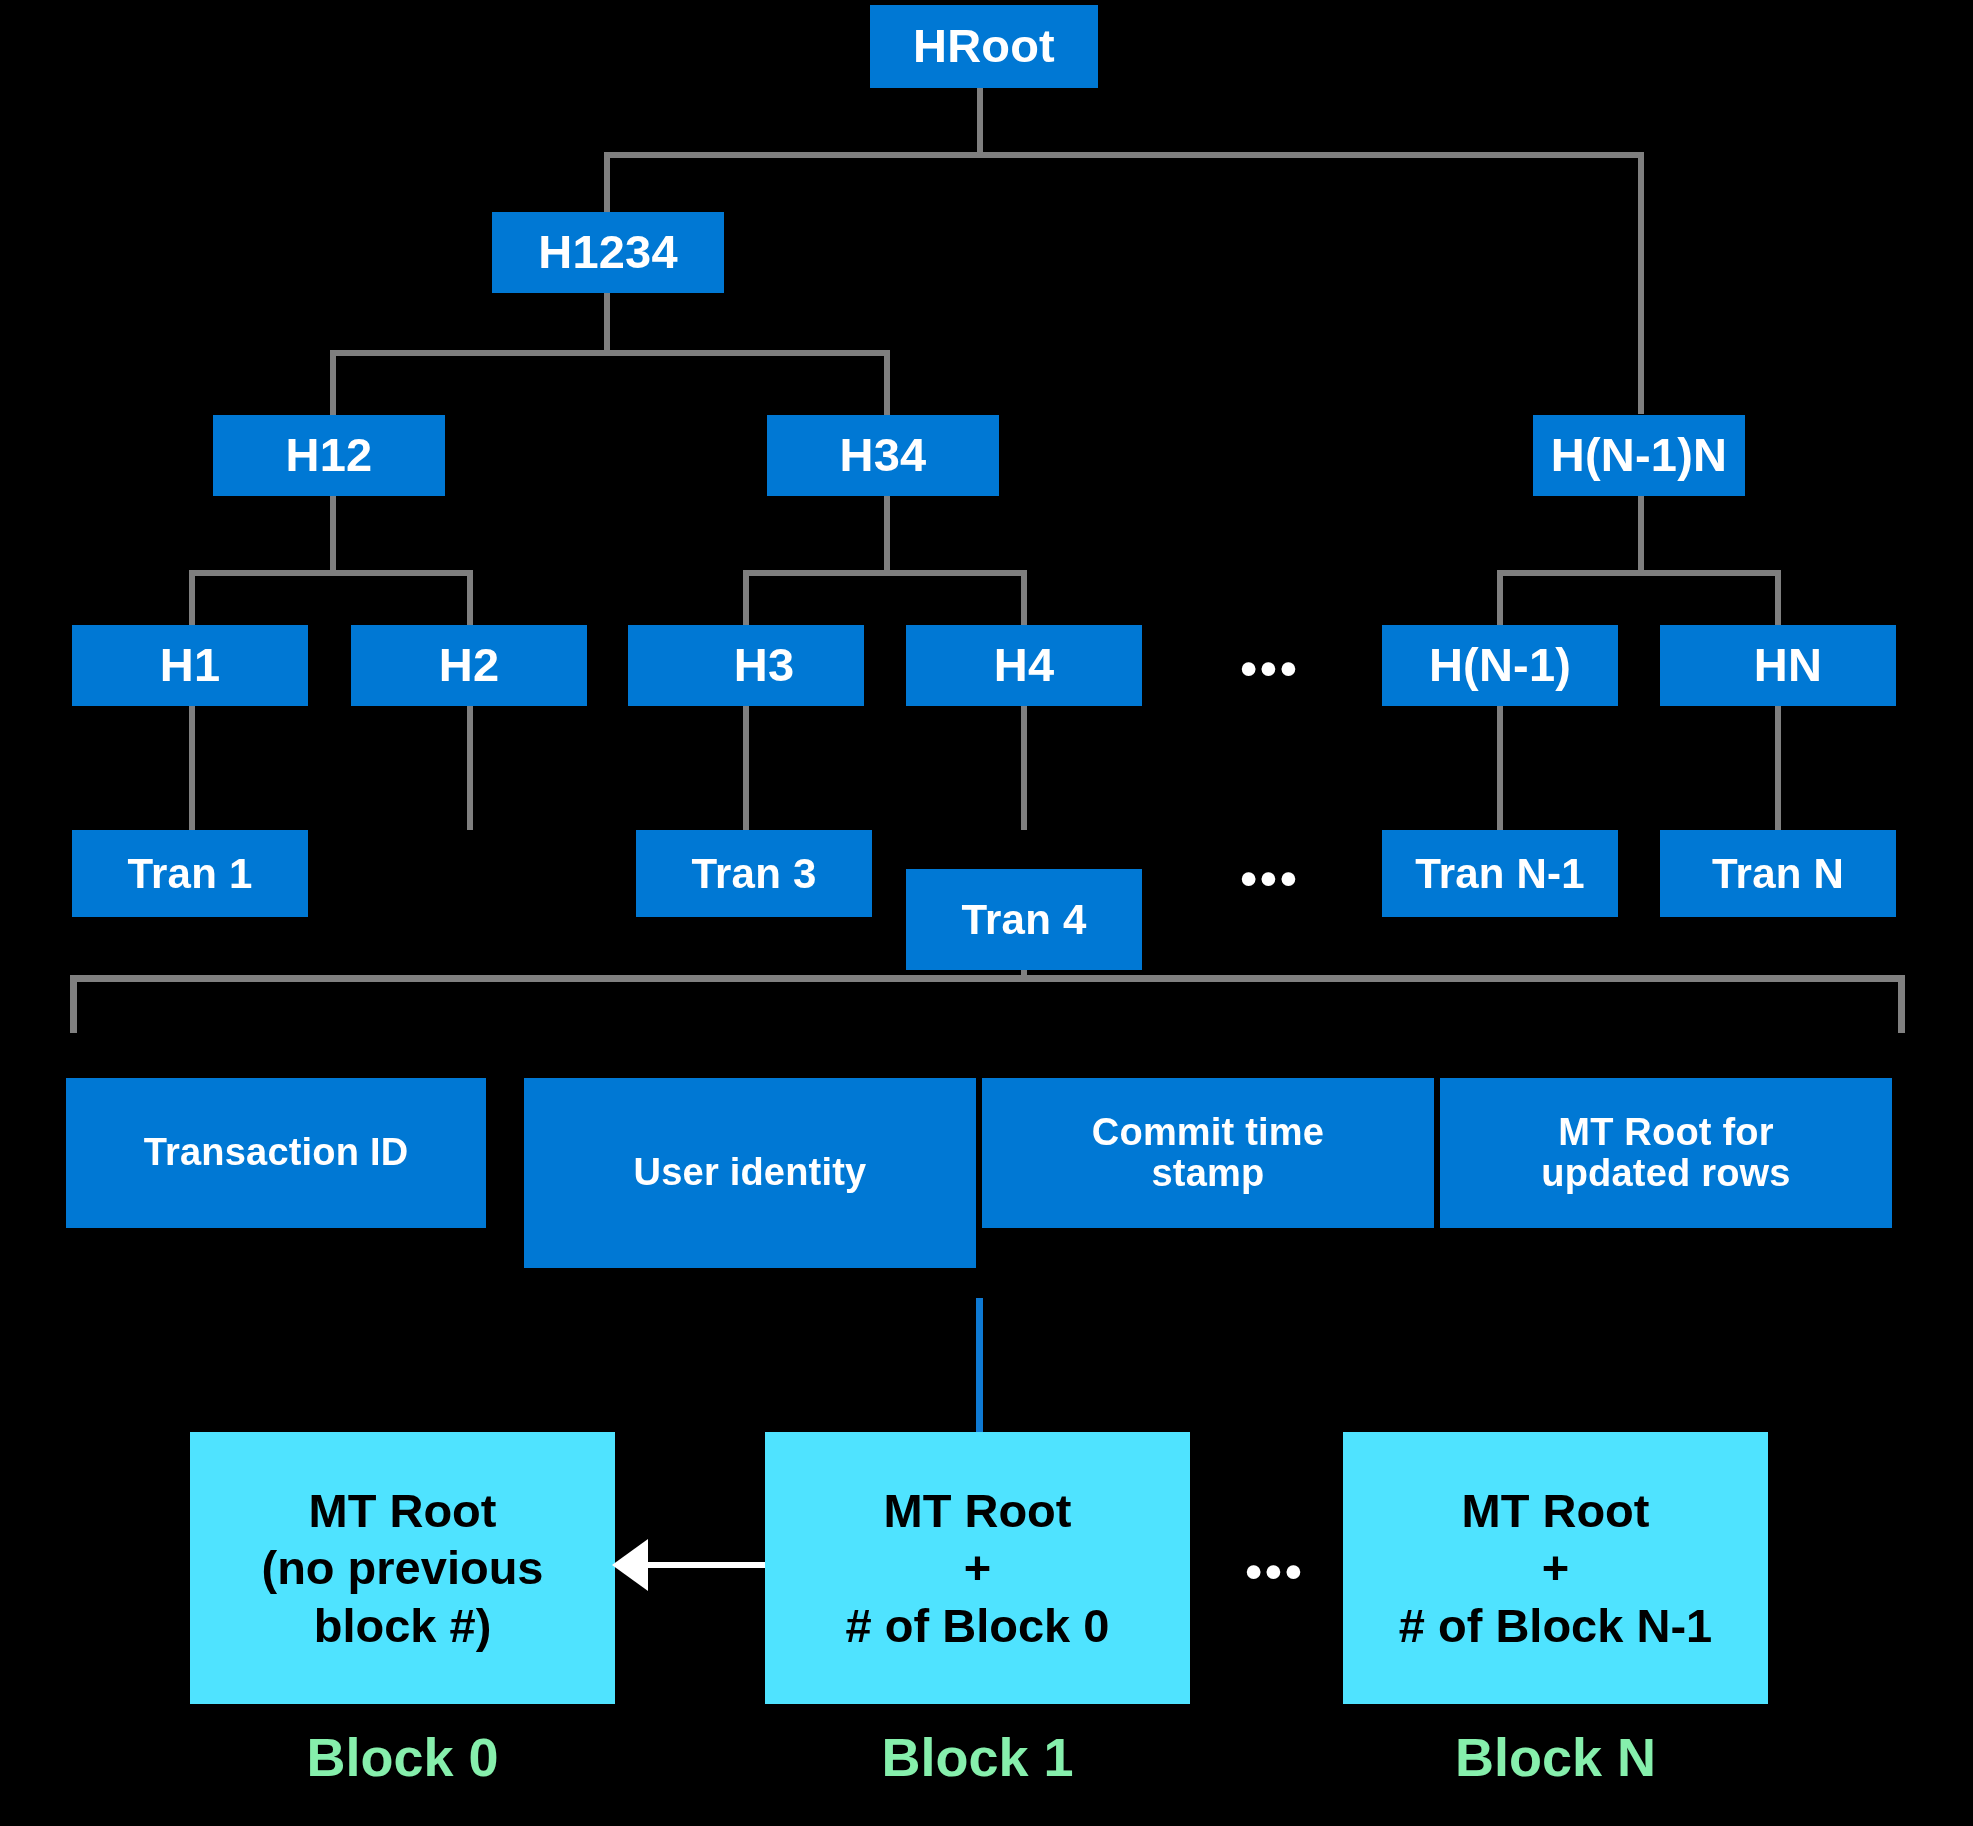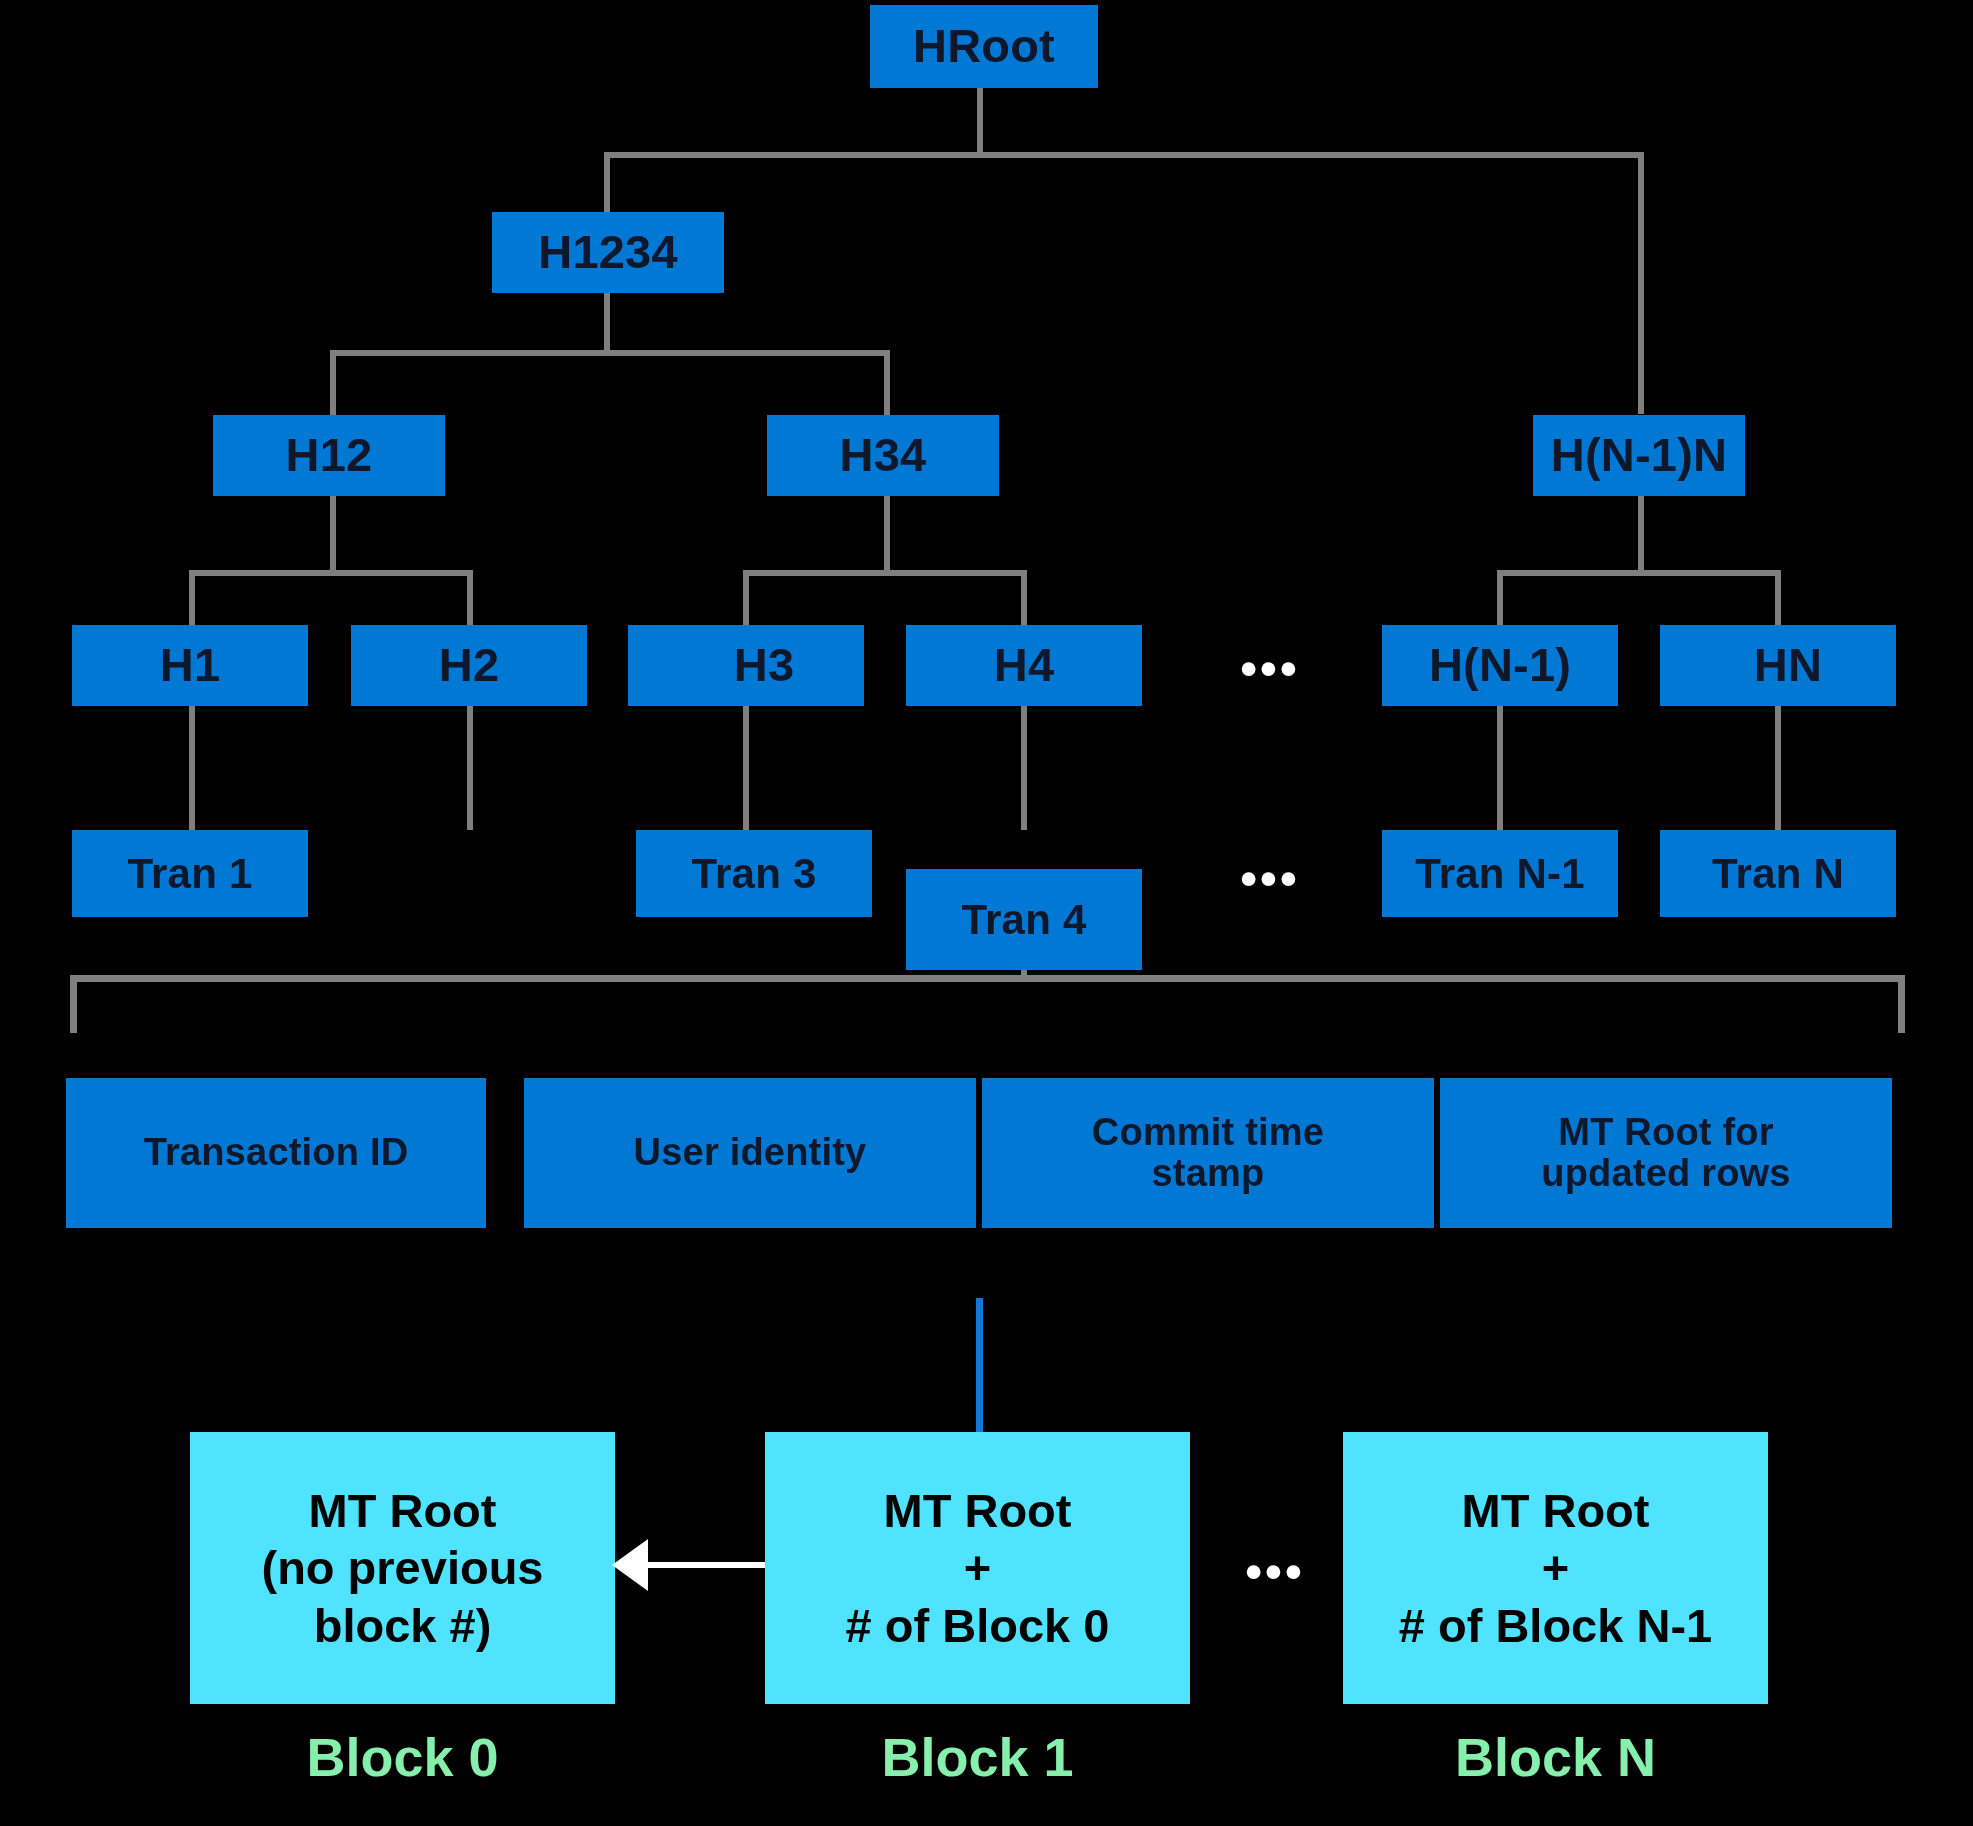--- a/index.html
+++ b/index.html
@@ -11,21 +11,21 @@
     position: relative;
     width: 1973px;
     height: 1826px;
     background: #000000;
     font-family: "Liberation Sans", sans-serif;
     overflow: hidden;
   }
   .node {
     position: absolute;
     background: #0078D4;
-    color: #0f172a;
+    color: #ffffff;
     display: flex;
     align-items: center;
     justify-content: center;
     text-align: center;
     font-weight: 700;
     letter-spacing: 0.2px;
     box-sizing: border-box;
     line-height: 1.08;
   }
   .node.hash { font-size: 47px; }
@@ -192,21 +192,21 @@
     <span>Tran N</span>
   </div>
 
   <div class="ell" style="left:1195px; top:855px; width:150px;">
     <span>•••</span>
   </div>
 
   <div class="node field" style="left:66px; top:1078px; width:420px; height:150px;">
     <span>Transaction ID</span>
   </div>
-  <div class="node field" style="left:524px; top:1078px; width:452px; height:150px;">
+  <div class="node field" style="left:524px; top:1078px; width:452px; height:190px;">
     <span>User identity</span>
   </div>
   <div class="node field" style="left:982px; top:1078px; width:452px; height:150px; white-space:pre-line;">
     <span style="white-space:pre-line;">Commit time
 stamp</span>
   </div>
   <div class="node field" style="left:1440px; top:1078px; width:452px; height:150px; white-space:pre-line;">
     <span style="white-space:pre-line;">MT Root for
 updated rows</span>
   </div>

